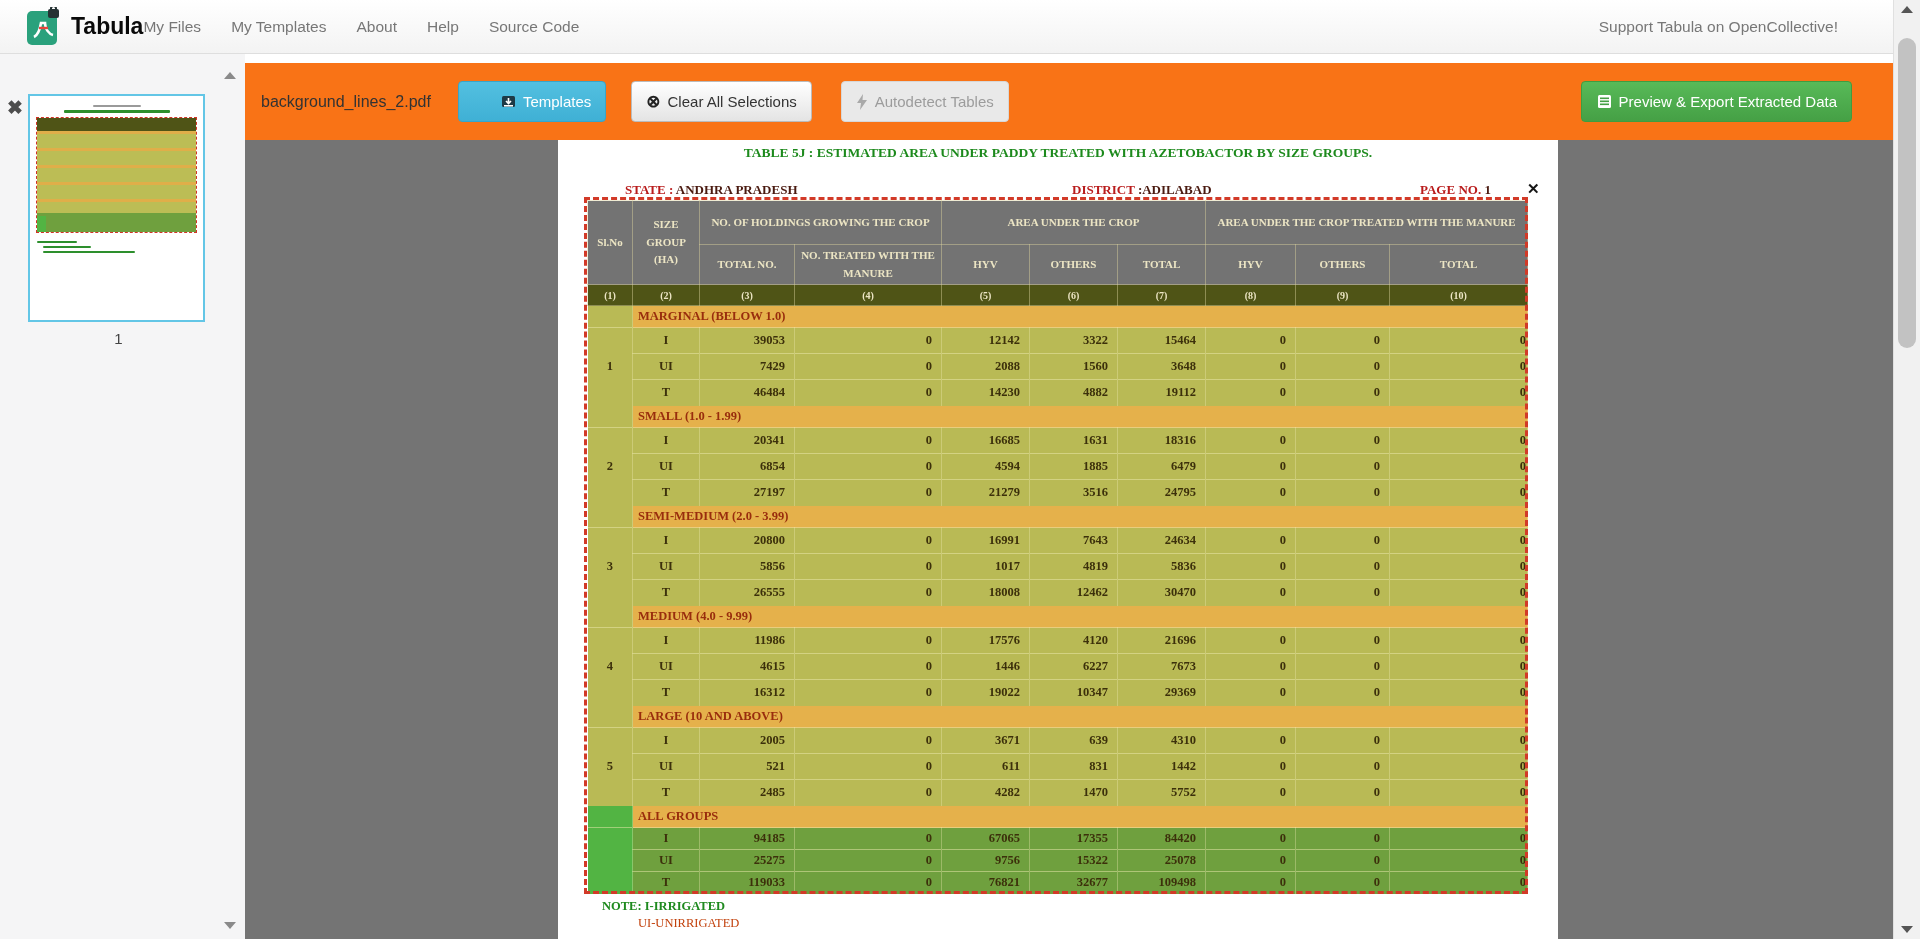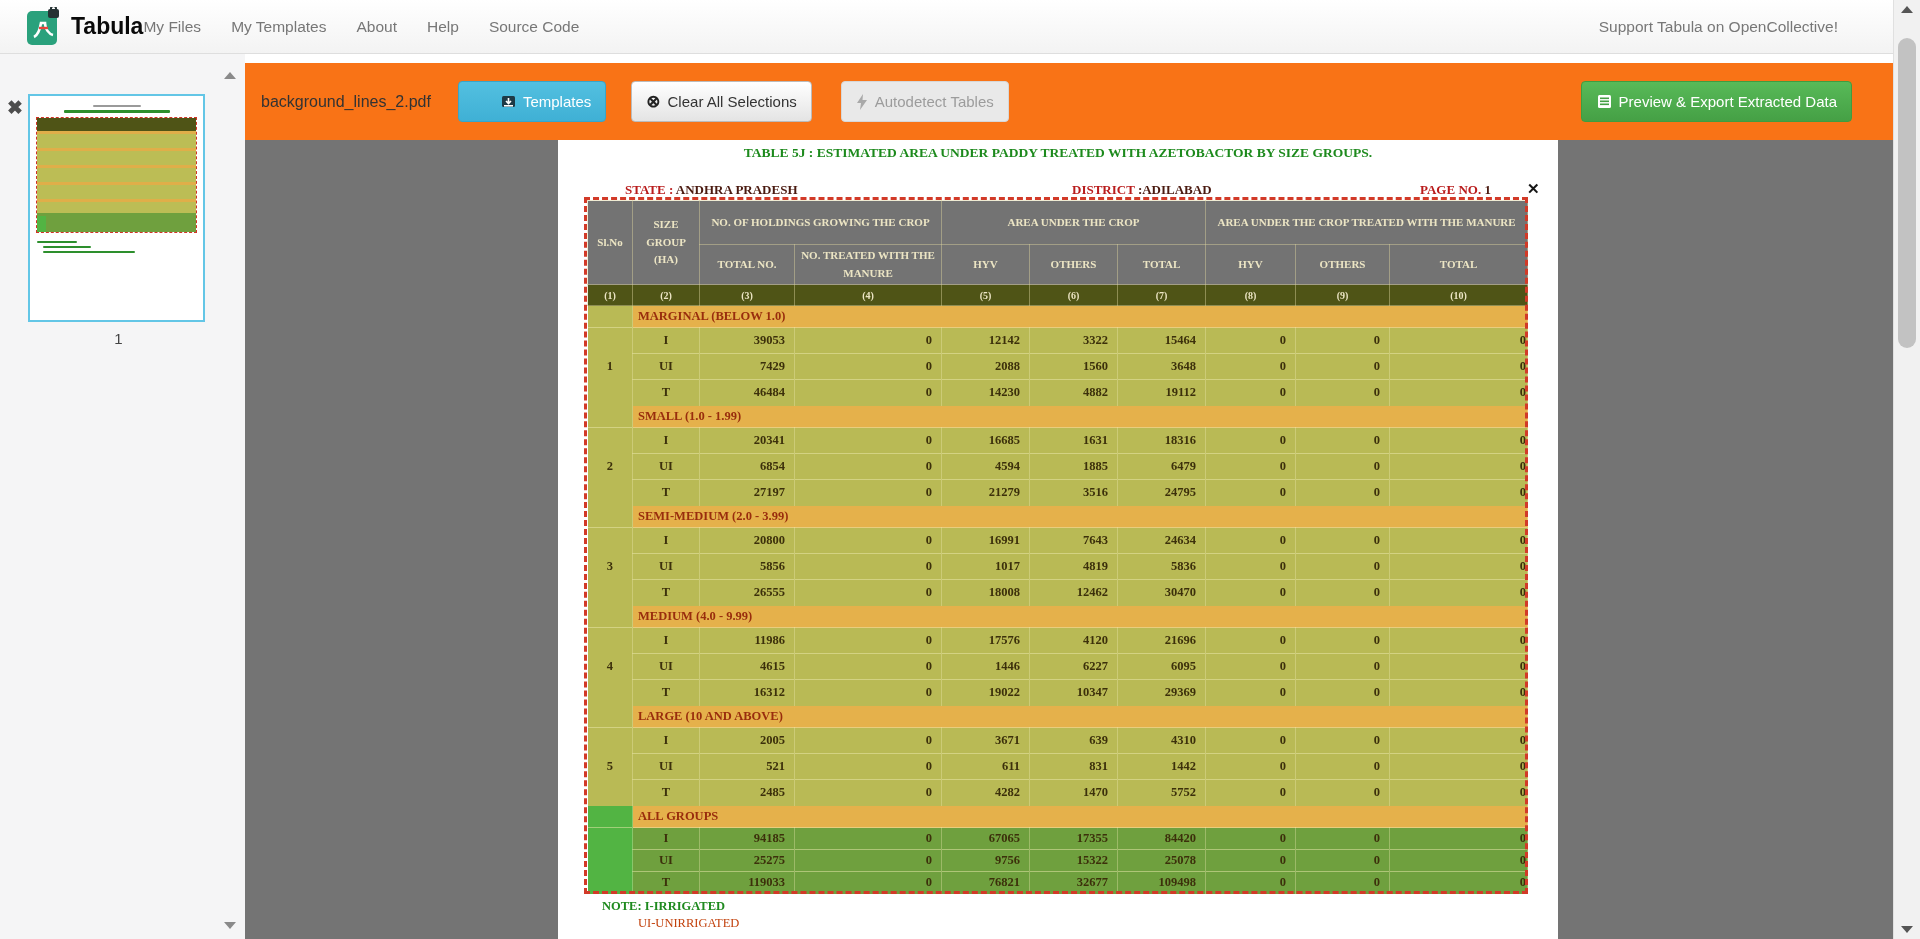--- a/index.html
+++ b/index.html
@@ -372,21 +372,21 @@
               <td class="num">0</td>
               <td class="num">0</td>
               <td class="num">0</td>
             </tr>
             <tr class="data-row">
               <td class="rowtype">UI</td>
               <td class="num">4615</td>
               <td class="num">0</td>
               <td class="num">1446</td>
               <td class="num">6227</td>
-              <td class="num">6095</td>
+              <td class="num">7673</td>
               <td class="num">0</td>
               <td class="num">0</td>
               <td class="num">0</td>
             </tr>
             <tr class="data-row">
               <td class="rowtype">T</td>
               <td class="num">16312</td>
               <td class="num">0</td>
               <td class="num">19022</td>
               <td class="num">10347</td>

